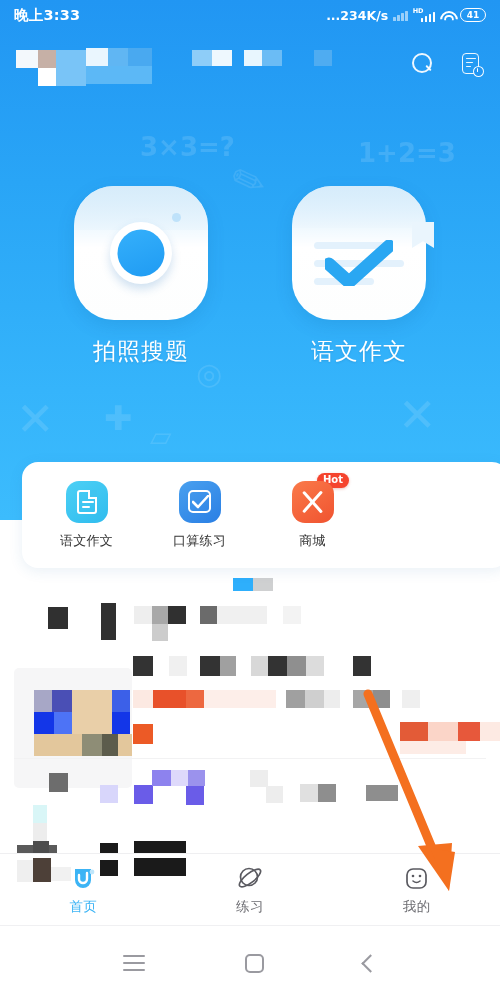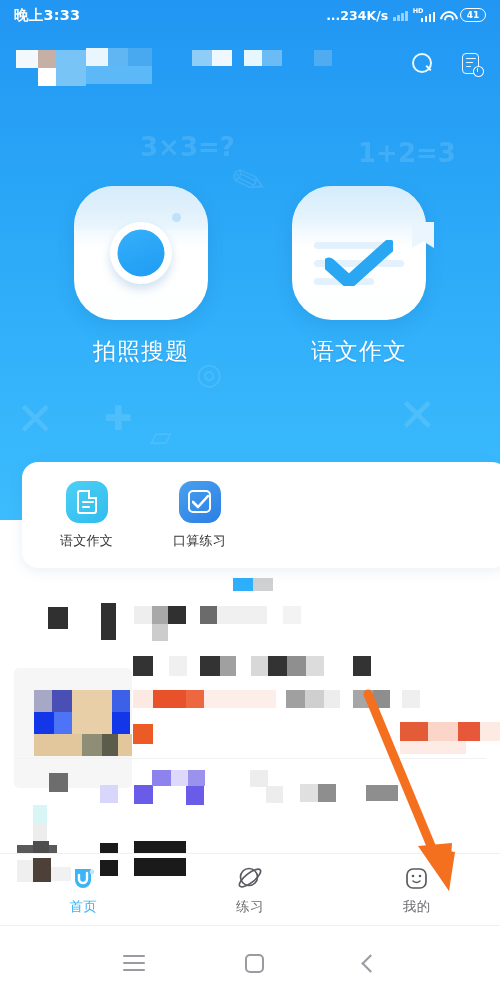--- a/index.html
+++ b/index.html
@@ -338,20 +338,30 @@
         <span class="g-check">
           <svg width="17" height="14" viewBox="0 0 17 14" style="position:absolute;left:2px;top:3px;">
             <path d="M1 7 L6 12 L16 1" fill="none" stroke="#fff" stroke-width="2.6" stroke-linecap="round" stroke-linejoin="round"></path>
           </svg>
         </span>
       </div>
       <div class="qlabel">口算练习</div>
     </div>
 
 
+    <div class="qitem">
+      <div class="hotbadge">Hot</div>
+      <div class="qicon" style="background:linear-gradient(145deg,#fa7a4a,#f05330);">
+        <span class="g-mall">
+            <i></i>
+            <i></i>
+          </span>
+      </div>
+      <div class="qlabel">商城</div>
+    </div>
 
   </div>
 
   <div class="feed">
 
     <span class="blk" style="left:233px;top:8px;width:20px;height:13px;background:#2eaffc;"></span>
     <span class="blk" style="left:253px;top:8px;width:20px;height:13px;background:#cfd0d1;"></span>
 
     <span class="blk" style="left:48px;top:37px;width:20px;height:22px;background:#303030;"></span>
     <span class="blk" style="left:101px;top:33px;width:15px;height:37px;background:#303030;"></span>

